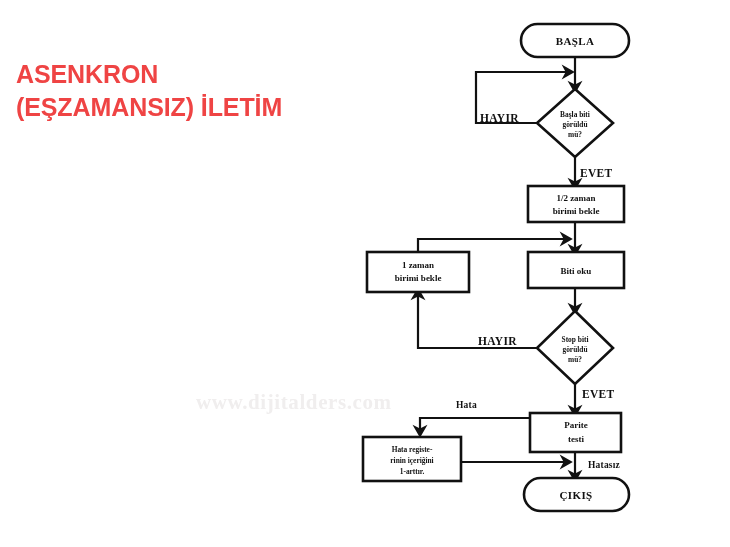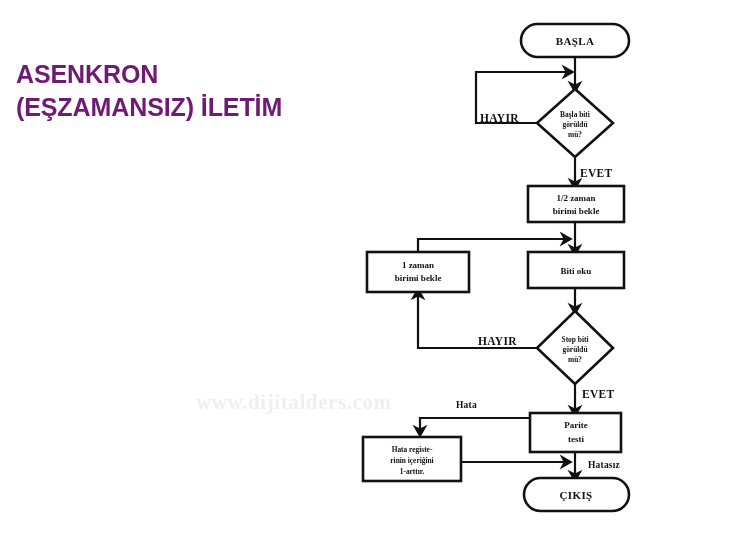--- a/index.html
+++ b/index.html
@@ -13,21 +13,21 @@
     height: 547px;
     background: #ffffff;
     overflow: hidden;
     font-family: "Liberation Sans", sans-serif;
   }
   #slide-title {
     position: absolute;
     left: 16px;
     top: 58px;
     width: 360px;
-    color: #701a75;
+    color: #ef4444;
     font-family: "Liberation Sans", sans-serif;
     font-size: 25px;
     font-weight: 700;
     line-height: 1.32;
     letter-spacing: -0.1px;
     white-space: pre-line;
   }
   #watermark {
     position: absolute;
     left: 196px;

